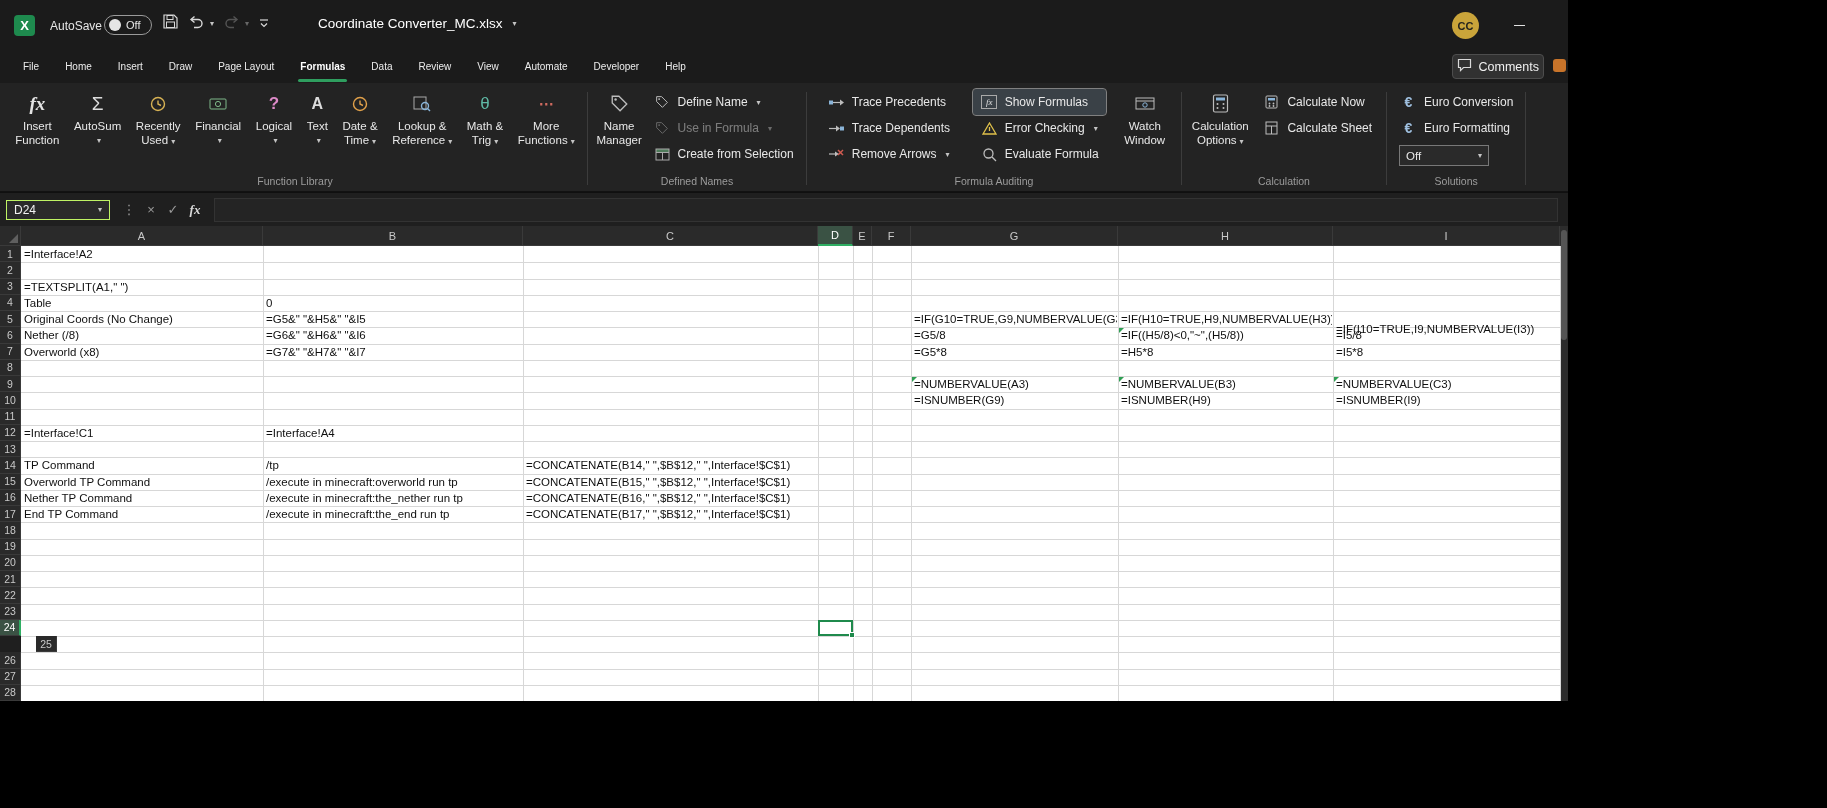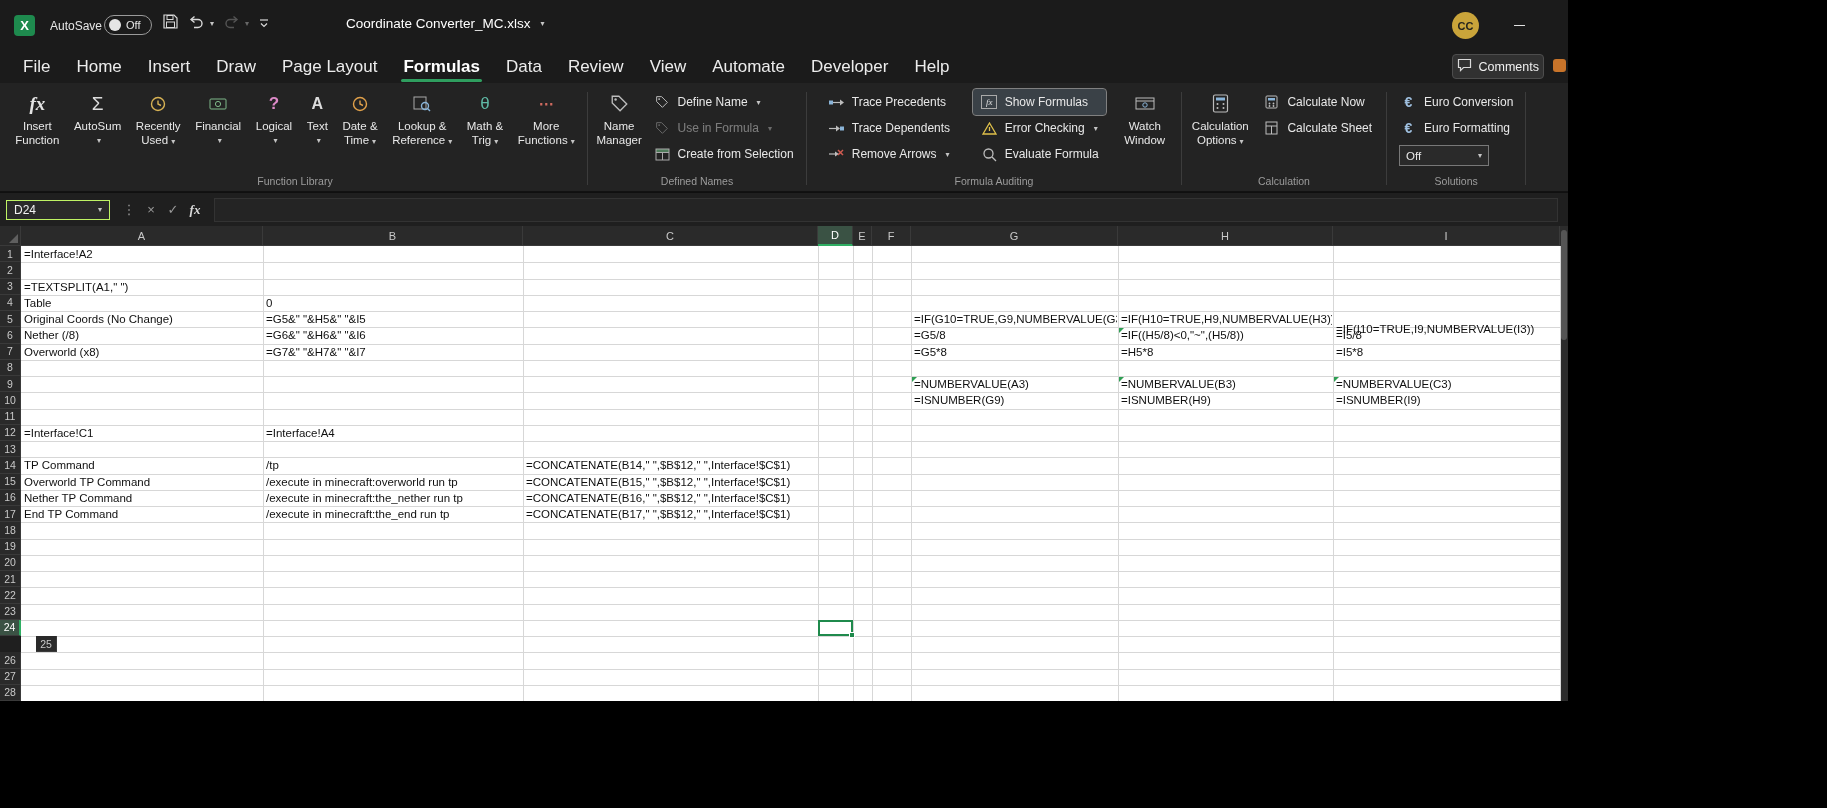--- a/index.html
+++ b/index.html
@@ -12,31 +12,31 @@
   .titlebar{position:absolute;left:0;top:0;width:100%;height:50px;background:#1b1b1b;}
   .xl-icon{position:absolute;left:14px;top:15px;width:21px;height:21px;background:#1e8a4e;border-radius:4px;
            color:#fff;font-weight:bold;font-size:13px;display:flex;align-items:center;justify-content:center;}
   .autosave-label{position:absolute;left:50px;top:19px;font-size:12px;color:#e6e6e6;}
   .autosave-toggle{position:absolute;left:104px;top:15px;width:48px;height:20px;border:1px solid #9a9a9a;
                    border-radius:10px;display:flex;align-items:center;gap:5px;padding:0 4px;}
   .knob{width:12px;height:12px;border-radius:50%;background:#e6e6e6;}
   .autosave-state{font-size:11px;color:#e6e6e6;}
   .qat{position:absolute;left:162px;top:13px;display:flex;align-items:center;gap:9px;}
   .qbtn{display:flex;align-items:center;gap:2px;}
-  .filename{position:absolute;left:318px;top:16px;font-size:13.5px;color:#ffffff;display:flex;align-items:center;gap:7px;white-space:nowrap;margin-left:28px;}
+  .filename{position:absolute;left:318px;top:16px;font-size:13.5px;color:#ffffff;display:flex;align-items:center;gap:7px;white-space:nowrap;}
   .searchbox{position:absolute;left:634px;top:10px;width:397px;height:30px;background:#2c2c2c;border:1px solid #474747;
              border-radius:4px;display:flex;align-items:center;gap:10px;padding-left:14px;font-size:13px;color:#9f9f9f;}
   .avatar{position:absolute;left:1452px;top:12px;width:27px;height:27px;border-radius:50%;background:#c9a43a;
           color:#23231d;font-size:11px;font-weight:bold;display:flex;align-items:center;justify-content:center;}
   .min-btn{position:absolute;left:1503px;top:14px;width:32px;height:22px;display:flex;align-items:center;justify-content:center;}
   .min-glyph{display:block;width:11px;border-top:1.5px solid #e2e2e2;}
 
   
   .tabrow{position:absolute;left:0;top:50px;width:100%;height:33px;background:#1b1b1b;display:flex;align-items:stretch;padding-left:10px;}
-  .tab{padding:0 13px;font-size:17px;color:#ececec;display:flex;align-items:center;position:relative;white-space:nowrap;}
+  .tab{padding:0 13px;font-size:10px;color:#ececec;display:flex;align-items:center;position:relative;white-space:nowrap;}
   .tab.active{font-weight:bold;color:#fff;}
   .tab.active::after{content:"";position:absolute;left:11px;right:11px;bottom:1px;height:3px;background:#2f9e5f;border-radius:2px;}
   .comments-btn{position:absolute;right:24px;top:4px;height:25px;background:#313131;border:1px solid #4d4d4d;border-radius:4px;
                 display:flex;align-items:center;gap:7px;padding:0 4px;font-size:12.5px;color:#f0f0f0;}
   .orange-badge{position:absolute;left:1553px;top:9px;width:13px;height:13px;background:#c8742a;border-radius:3px;}
 
   
   .ribbon{position:absolute;left:0;top:83px;width:100%;height:109px;background:#232323;display:flex;align-items:stretch;
           padding:3px 0 0 6px;border-bottom:1px solid #121212;}
   .rgroup{display:flex;flex-direction:column;padding:0 2px;}

